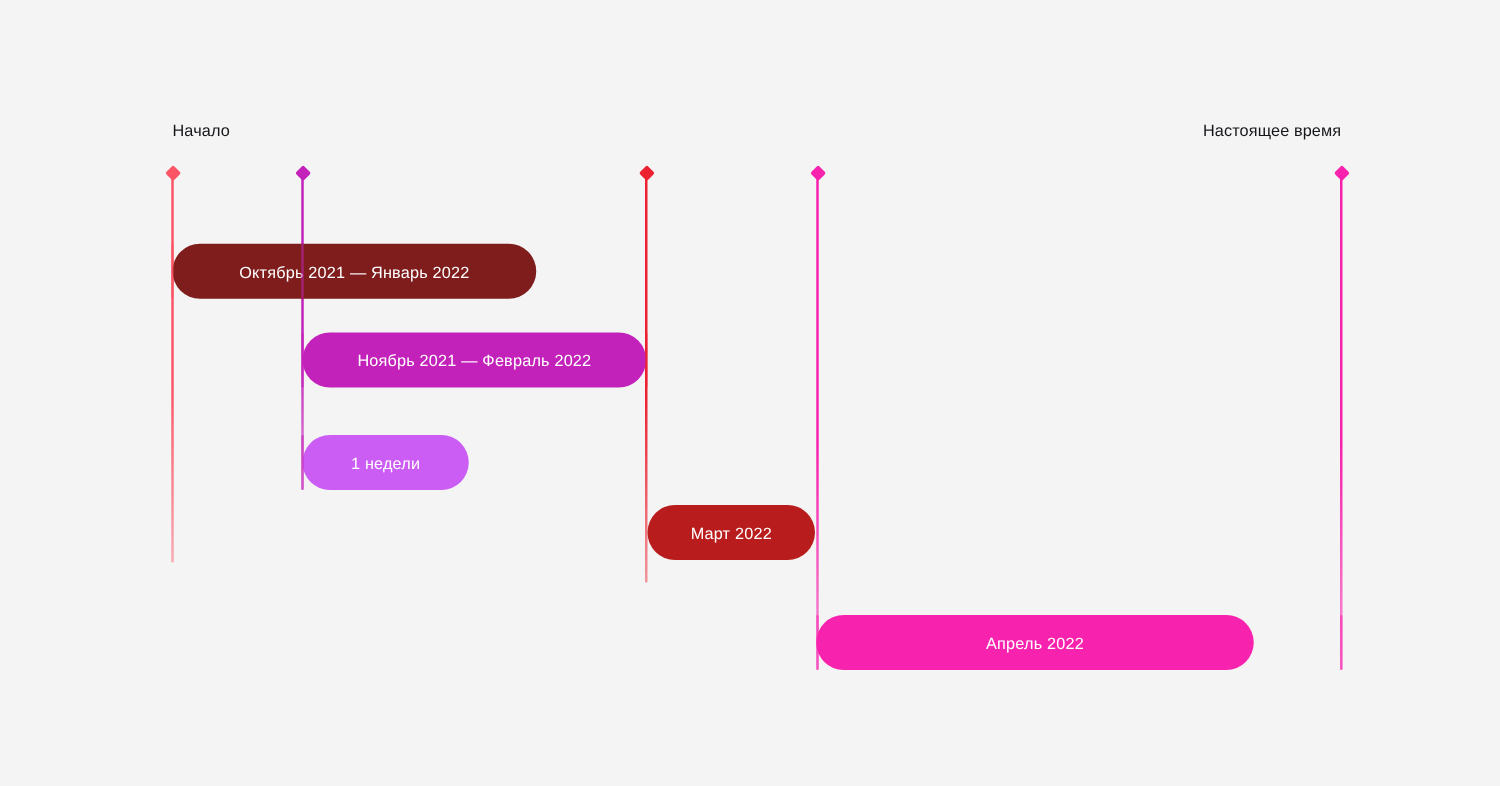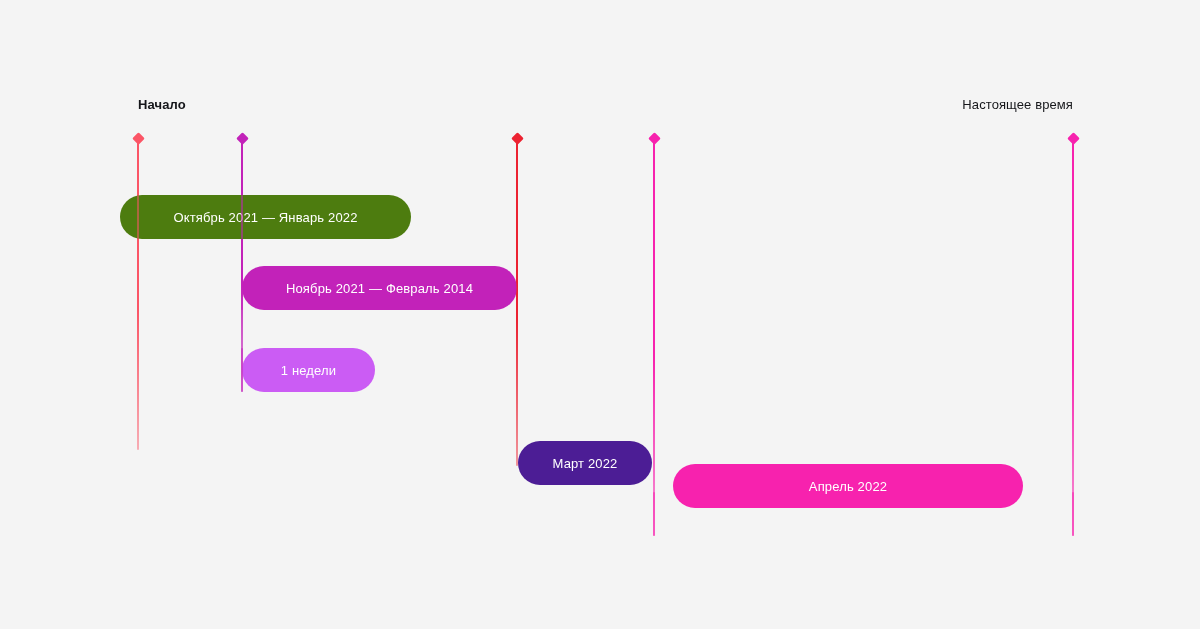--- a/index.html
+++ b/index.html
@@ -24,21 +24,21 @@
   
   .endpoint-label {
     position: absolute;
     font-size: 13px;
     font-weight: 500;
     color: #15161a;
     letter-spacing: 0.1px;
     white-space: nowrap;
     line-height: 1;
   }
-  .endpoint-label.start  { left: 138px; top: 98px; font-weight: bold; }
+  .endpoint-label.start  { left: 138px; top: 98px; }
   .endpoint-label.end    { right: 127px; top: 98px; text-align: left; }
 
   
   .milestone-line {
     position: absolute;
     width: 2px;
     border-radius: 1px;
   }
 
   
@@ -81,33 +81,33 @@
 
   <div id="lines-layer">
       <div class="milestone-line" style="left: 137px; top: 139px; height: 311px; background: linear-gradient(rgb(251, 85, 102) 0%, rgb(251, 85, 102) 55%, rgba(251, 85, 102, 0.45) 100%); z-index: 1;"></div>
       <div class="milestone-line" style="left: 241px; top: 139px; height: 253px; background: linear-gradient(rgb(194, 34, 185) 0%, rgb(194, 34, 185) 55%, rgba(194, 34, 185, 0.45) 100%); z-index: 1;"></div>
       <div class="milestone-line" style="left: 516px; top: 139px; height: 327px; background: linear-gradient(rgb(236, 34, 49) 0%, rgb(236, 34, 49) 55%, rgba(236, 34, 49, 0.45) 100%); z-index: 1;"></div>
       <div class="milestone-line" style="left: 653px; top: 139px; height: 397px; background: linear-gradient(rgb(247, 34, 174) 0%, rgb(247, 34, 174) 55%, rgba(247, 34, 174, 0.45) 100%); z-index: 1;"></div>
       <div class="milestone-line" style="left: 1072px; top: 139px; height: 397px; background: linear-gradient(rgb(247, 34, 174) 0%, rgb(247, 34, 174) 55%, rgba(247, 34, 174, 0.45) 100%); z-index: 1;"></div>
     </div>
 
   <div id="bars-layer">
-      <div class="timeline-bar" style="left: 120px; top: 195px; width: 291px; height: 44px; background: #4d7c0f; z-index: 2;">
+      <div class="timeline-bar" style="left: 138px; top: 195px; width: 291px; height: 44px; background: #7f1d1d; z-index: 2;">
         <span class="bar-label">Октябрь 2021 — Январь 2022</span>
       </div>
       <div class="timeline-bar" style="left: 242px; top: 266px; width: 275px; height: 44px; background: rgb(194, 34, 185); z-index: 2;">
-        <span class="bar-label">Ноябрь 2021 — Февраль 2014</span>
+        <span class="bar-label">Ноябрь 2021 — Февраль 2022</span>
       </div>
       <div class="timeline-bar" style="left: 242px; top: 348px; width: 133px; height: 44px; background: rgb(203, 92, 244); z-index: 2;">
         <span class="bar-label">1 недели</span>
       </div>
-      <div class="timeline-bar" style="left: 518px; top: 441px; width: 134px; height: 44px; background: #4c1d95; z-index: 2;">
+      <div class="timeline-bar" style="left: 518px; top: 404px; width: 134px; height: 44px; background: #b91c1c; z-index: 2;">
         <span class="bar-label">Март 2022</span>
       </div>
-      <div class="timeline-bar" style="left: 653px; top: 464px; width: 350px; height: 44px; background: rgb(247, 34, 174); z-index: 2; margin-left: 20px;">
+      <div class="timeline-bar" style="left: 653px; top: 492px; width: 350px; height: 44px; background: rgb(247, 34, 174); z-index: 2;">
         <span class="bar-label">Апрель 2022</span>
       </div>
       <div class="milestone-line" style="left: 137px; top: 195px; height: 44px; background: rgba(251, 85, 102, 0.55); z-index: 3;"></div>
       <div class="milestone-line" style="left: 241px; top: 195px; height: 44px; background: rgba(194, 34, 185, 0.55); z-index: 3;"></div>
       <div class="milestone-line" style="left: 241px; top: 266px; height: 44px; background: rgba(194, 34, 185, 0.55); z-index: 3;"></div>
       <div class="milestone-line" style="left: 241px; top: 348px; height: 44px; background: rgba(194, 34, 185, 0.55); z-index: 3;"></div>
       <div class="milestone-line" style="left: 516px; top: 266px; height: 44px; background: rgba(236, 34, 49, 0.55); z-index: 3;"></div>
       <div class="milestone-line" style="left: 653px; top: 492px; height: 44px; background: rgba(247, 34, 174, 0.55); z-index: 3;"></div>
       <div class="milestone-line" style="left: 1072px; top: 492px; height: 44px; background: rgba(247, 34, 174, 0.55); z-index: 3;"></div>
     </div>

